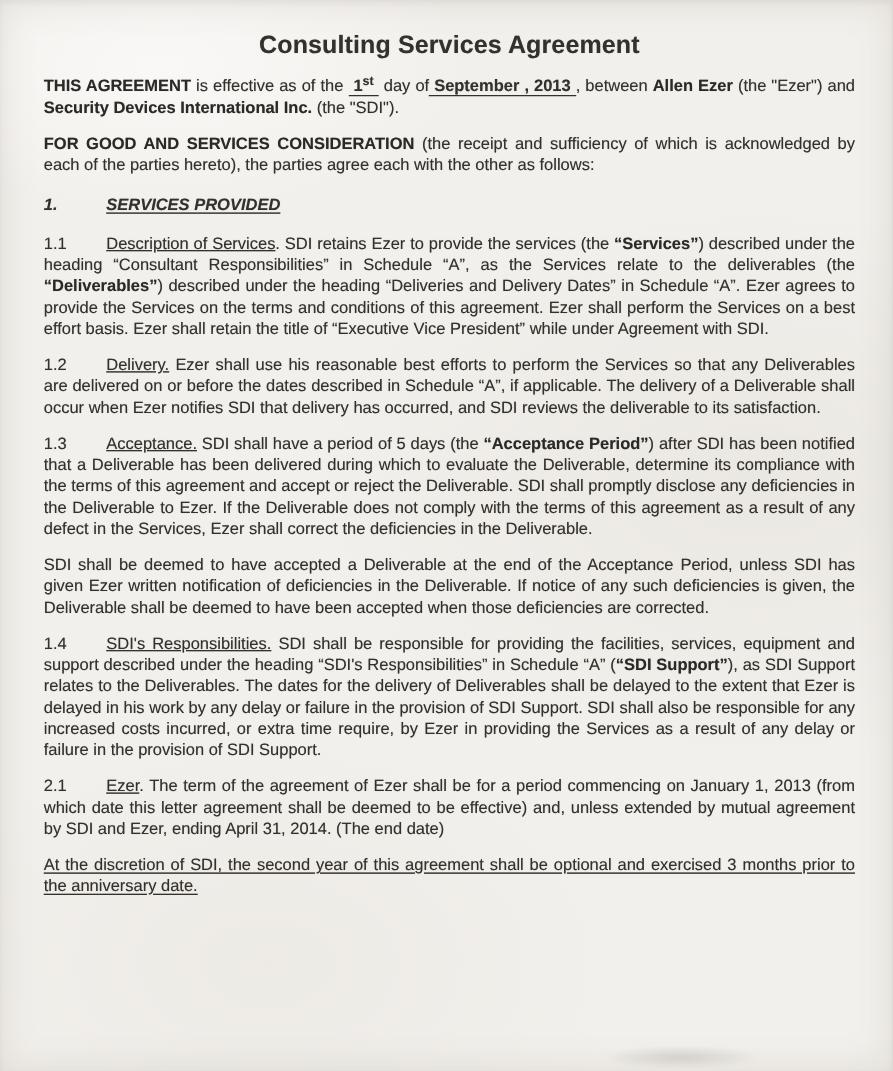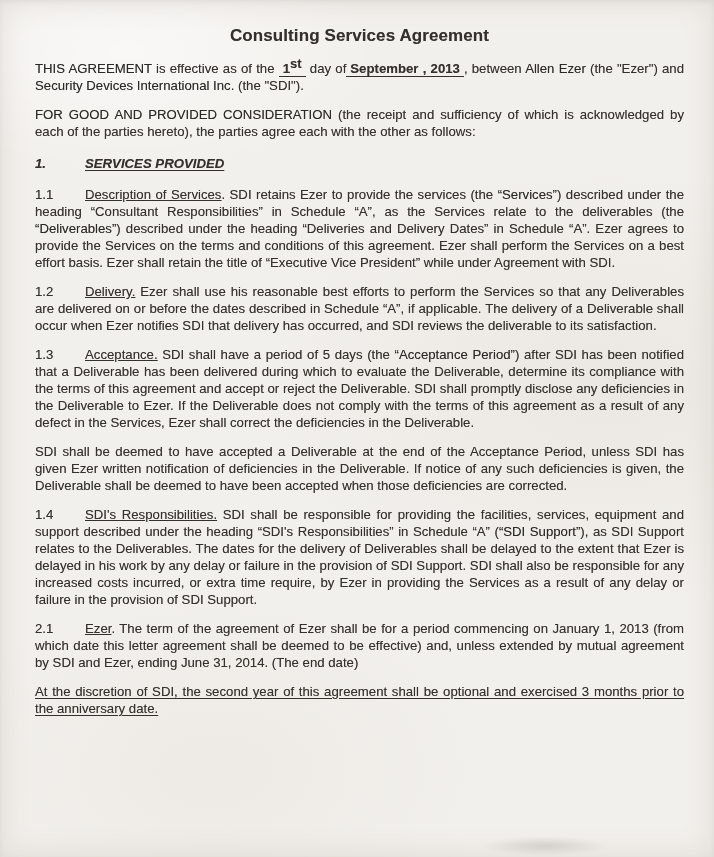--- a/index.html
+++ b/index.html
@@ -14,53 +14,53 @@
       radial-gradient(ellipse 400px 260px at 30% 90%, rgba(214,209,200,0.18), rgba(214,209,200,0) 70%),
       var(--paper);
     box-shadow: inset 0 0 30px rgba(110,100,85,0.14), inset 0 2px 5px rgba(0,0,0,0.05);
     padding:26px 30px 0 35px;
     color:var(--ink);
     font-family:"Liberation Sans","DejaVu Sans",sans-serif;
     font-size:13.2px; line-height:17px;
     text-shadow:0 0 0.6px rgba(52,49,45,0.45);
     position:relative; overflow:hidden;
   }
-  .title{ font-size:17px; font-weight:bold; text-align:center; margin:0 0 14px 0; line-height:20px; letter-spacing:0.1px; }
+  .title{ font-size:20px; font-weight:bold; text-align:center; margin:0 0 14px 0; line-height:20px; letter-spacing:0.1px; }
   .para{ margin:0 0 12px 0; text-align:justify; }
-  b{ font-weight:normal; color:#2b2926; }
+  b{ font-weight:bold; color:#2b2926; }
   .num{ display:inline-block; width:50px; }
   .sec-head{ font-weight:bold; margin:15px 0 14px 0;font-style:italic; }
   .sec-head .sec-title{ text-decoration:underline; text-underline-offset:2px; }
   .sec2{ margin-top:30px; }
   .head-u{ text-decoration:underline; text-underline-offset:1px; }
   .blank{ font-weight:bold; border-bottom:1.4px solid var(--ink); padding:0 4px; }
   .underline-all{ text-decoration:underline; text-underline-offset:2px; }
-  sup{ font-size:13px; line-height:0; vertical-align:super; }
+  sup{ font-size:10px; line-height:0; vertical-align:super; }
 </style>
 </head>
 <body>
 
 <div class="page">
 
   <h1 class="title">Consulting Services Agreement</h1>
 
   <p class="para"><b>THIS AGREEMENT</b><span> is effective as of the </span><span class="blank"><span>1</span><sup>st</sup></span><span> day of</span><span class="blank">September , 2013</span><span>, between </span><b>Allen Ezer</b><span> (the "Ezer") and </span><b>Security Devices International Inc.</b><span> (the "SDI").</span></p>
 
-  <p class="para"><b>FOR GOOD AND PROVIDED CONSIDERATION</b><span> (the receipt and sufficiency of which is acknowledged by each of the parties hereto), the parties agree each with the other as follows:</span></p>
+  <p class="para"><b>FOR GOOD AND SERVICES CONSIDERATION</b><span> (the receipt and sufficiency of which is acknowledged by each of the parties hereto), the parties agree each with the other as follows:</span></p>
 
   <div class="para sec-head"><span class="num">1.</span><span class="sec-title">SERVICES PROVIDED</span></div>
 
   <p class="para"><span class="num">1.1</span><span class="head-u">Description of Services</span><span>. SDI retains Ezer to provide the services (the </span><b>“Services”</b><span>) described under the heading “Consultant Responsibilities” in Schedule “A”, as the Services relate to the deliverables (the </span><b>“Deliverables”</b><span>) described under the heading “Deliveries and Delivery Dates” in Schedule “A”.  Ezer agrees to provide the Services on the terms and conditions of this agreement.  Ezer shall perform the Services on a best effort basis. Ezer shall retain the title of “Executive Vice President” while under Agreement with SDI.</span></p>
 
   <p class="para"><span class="num">1.2</span><span class="head-u">Delivery.</span><span>  Ezer shall use his reasonable best efforts to perform the Services so that any Deliverables are delivered on or before the dates described in Schedule “A”, if applicable. The delivery of a Deliverable shall occur when Ezer notifies SDI that delivery has occurred, and SDI reviews the deliverable to its satisfaction.</span></p>
 
   <p class="para"><span class="num">1.3</span><span class="head-u">Acceptance.</span><span>  SDI shall have a period of 5 days (the </span><b>“Acceptance Period”</b><span>) after SDI has been notified that a Deliverable has been delivered during which to evaluate the Deliverable, determine its compliance with the terms of this agreement and accept or reject the Deliverable.  SDI shall promptly disclose any deficiencies in the Deliverable to Ezer.  If the Deliverable does not comply with the terms of this agreement as a result of any defect in the Services, Ezer shall correct the deficiencies in the Deliverable.</span></p>
 
   <p class="para"><span>SDI shall be deemed to have accepted a Deliverable at the end of the Acceptance Period, unless SDI has given Ezer written notification of deficiencies in the Deliverable.  If notice of any such deficiencies is given, the Deliverable shall be deemed to have been accepted when those deficiencies are corrected.</span></p>
 
   <p class="para"><span class="num">1.4</span><span class="head-u">SDI's Responsibilities.</span><span>  SDI shall be responsible for providing the facilities, services, equipment and support described under the heading “SDI's Responsibilities” in Schedule “A” (</span><b>“SDI Support”</b><span>), as SDI Support relates to the Deliverables.  The dates for the delivery of Deliverables shall be delayed to the extent that Ezer is delayed in his work by any delay or failure in the provision of SDI Support.  SDI shall also be responsible for any increased costs incurred, or extra time require, by Ezer in providing the Services as a result of any delay or failure in the provision of SDI Support.</span></p>
 
 
-  <p class="para"><span class="num">2.1</span><span class="head-u">Ezer</span><span>.  The term of the agreement of Ezer shall be for a period commencing on January 1, 2013 (from which date this letter agreement shall be deemed to be effective) and, unless extended by mutual agreement by SDI and Ezer, ending June 31, 2014. (The end date)</span></p>
+  <p class="para"><span class="num">2.1</span><span class="head-u">Ezer</span><span>.  The term of the agreement of Ezer shall be for a period commencing on January 1, 2013 (from which date this letter agreement shall be deemed to be effective) and, unless extended by mutual agreement by SDI and Ezer, ending April 31, 2014. (The end date)</span></p>
 
   <p class="para underline-all"><span>At the discretion of SDI, the second year of this agreement shall be optional and exercised 3 months prior to the anniversary date.</span></p>
 
 </div>
 
 </body></html>

